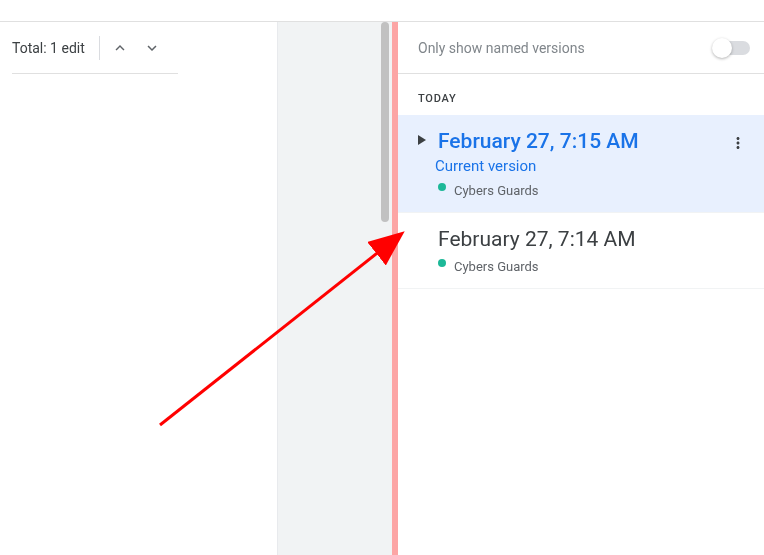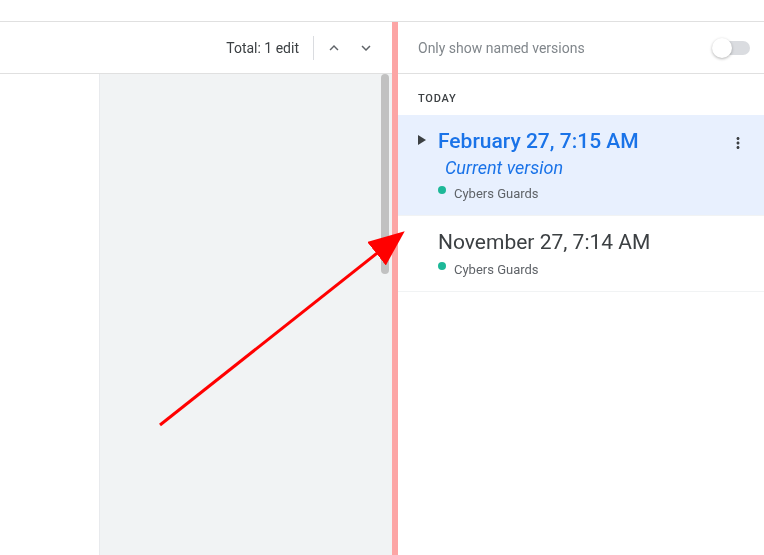--- a/index.html
+++ b/index.html
@@ -18,22 +18,23 @@
     }
     .top-left { width: 392px; }
     .top-right { flex: 1; }
     .main {
       display: flex;
       height: calc(555px - 22px);
     }
     .left-panel {
       width: 392px;
       display: flex;
-      flex-direction: column;
-      position: relative;
+      flex-direction: row;
+      position: relative;
+      padding-left: 12px;
     }
     .left-header {
       height: 52px;
       background: #fff;
       border-bottom: 1px solid #e0e0e0;
       display: flex;
       align-items: center;
       justify-content: flex-end;
       padding-right: 10px;
     }
@@ -151,24 +152,23 @@
     }
     .version-time {
       font-size: 21px;
       color: #3c4043;
     }
     .version-item.selected .version-time {
       color: #1a73e8;
       font-weight: 500;
     }
     .version-subtitle {
-      font-size: 18px;
-      font-style: italic;
+      font-size: 15px;
       color: #1a73e8;
-      margin-left: 27px;
+      margin-left: 17px;
       margin-top: 4px;
     }
     .version-author {
       display: flex;
       align-items: flex-start;
       gap: 8px;
       margin-left: 20px;
       margin-top: 8px;
     }
     .author-dot {
@@ -263,21 +263,21 @@
       <button class="more-btn">
         <svg width="18" height="18" viewBox="0 0 24 24">
             <path fill="currentColor" d="M12 8c1.1 0 2-.9 2-2s-.9-2-2-2-2 .9-2 2 .9 2 2 2zm0 2c-1.1 0-2 .9-2 2s.9 2 2 2 2-.9 2-2-.9-2-2-2zm0 6c-1.1 0-2 .9-2 2s.9 2 2 2 2-.9 2-2-.9-2-2-2z"></path>
           </svg>
       </button>
     </div>
 
     <div class="version-item">
       <div class="version-row1">
         <span class="expand-icon"></span>
-        <span class="version-time">November 27, 7:14 AM</span>
+        <span class="version-time">February 27, 7:14 AM</span>
       </div>
       <div class="version-author">
         <span class="author-dot"></span>
         <span class="author-name">Cybers Guards</span>
       </div>
     </div>
 
   </div>
 </div>
 

